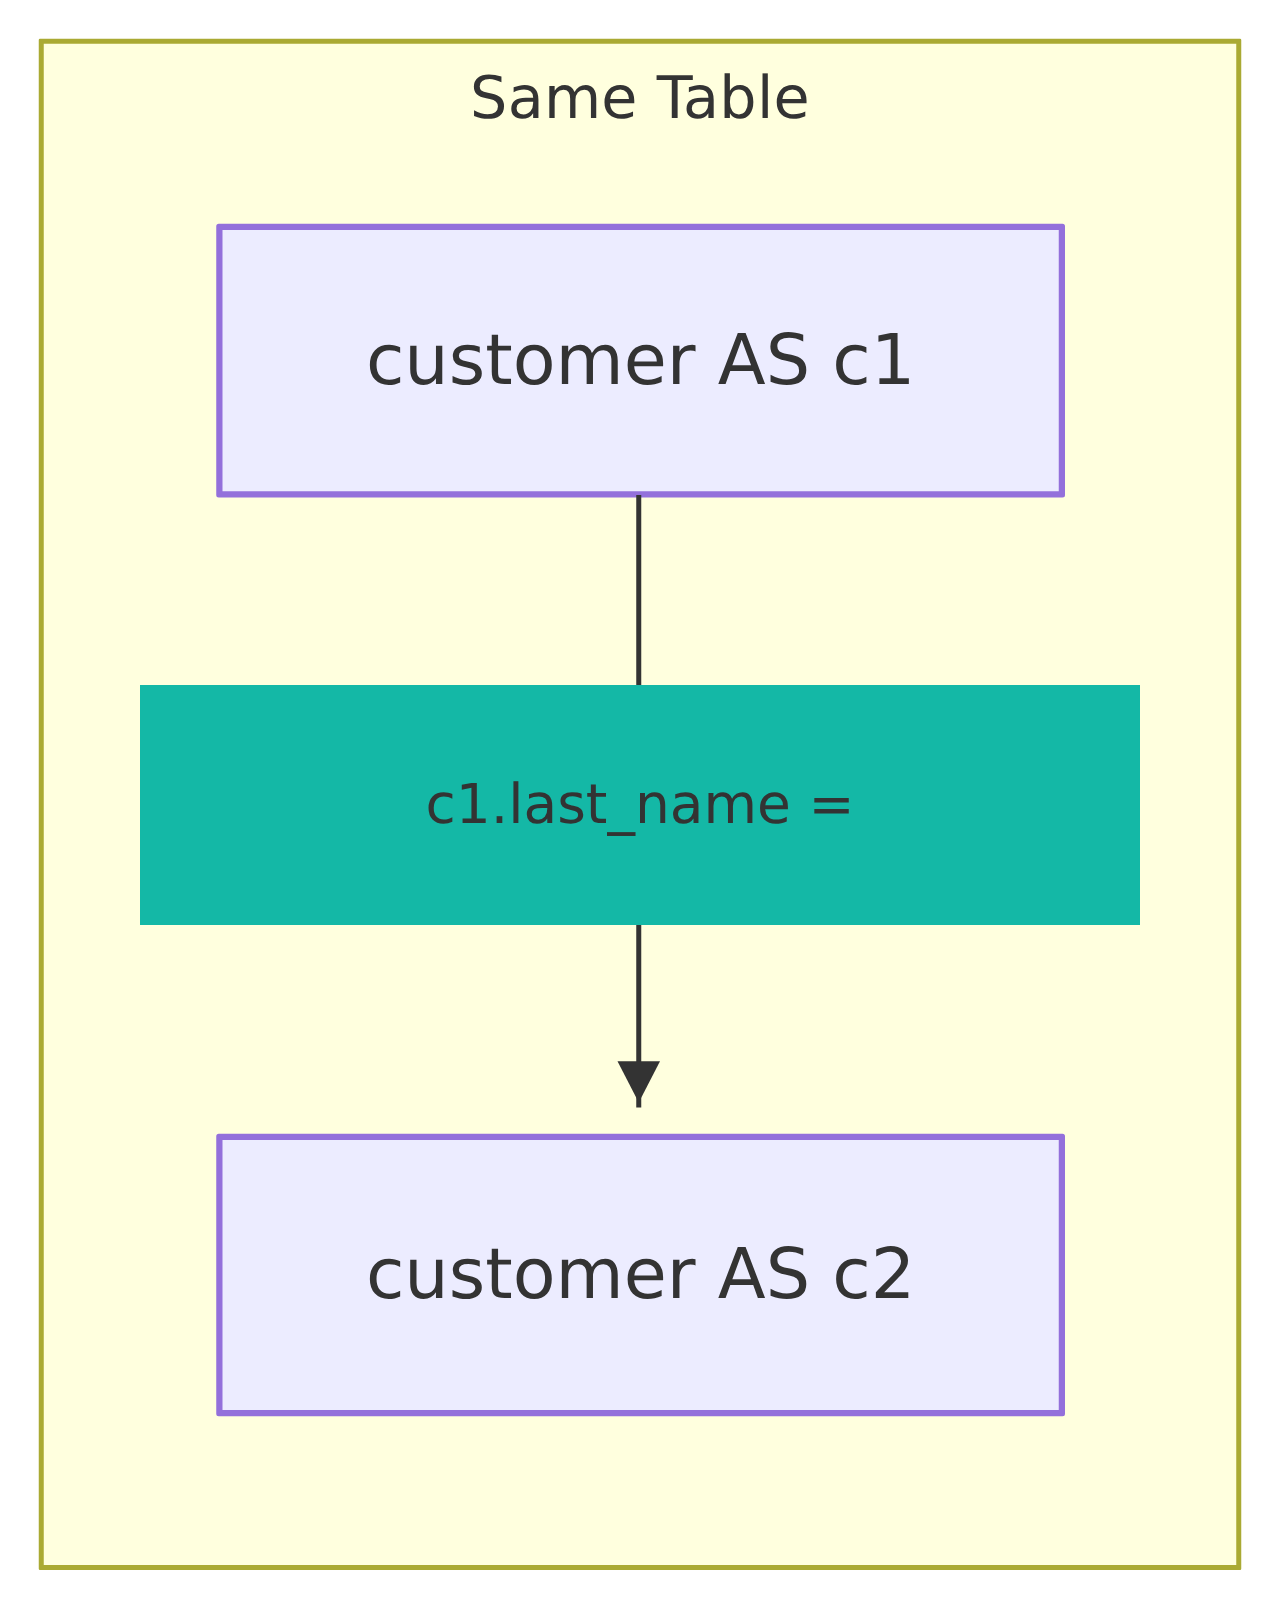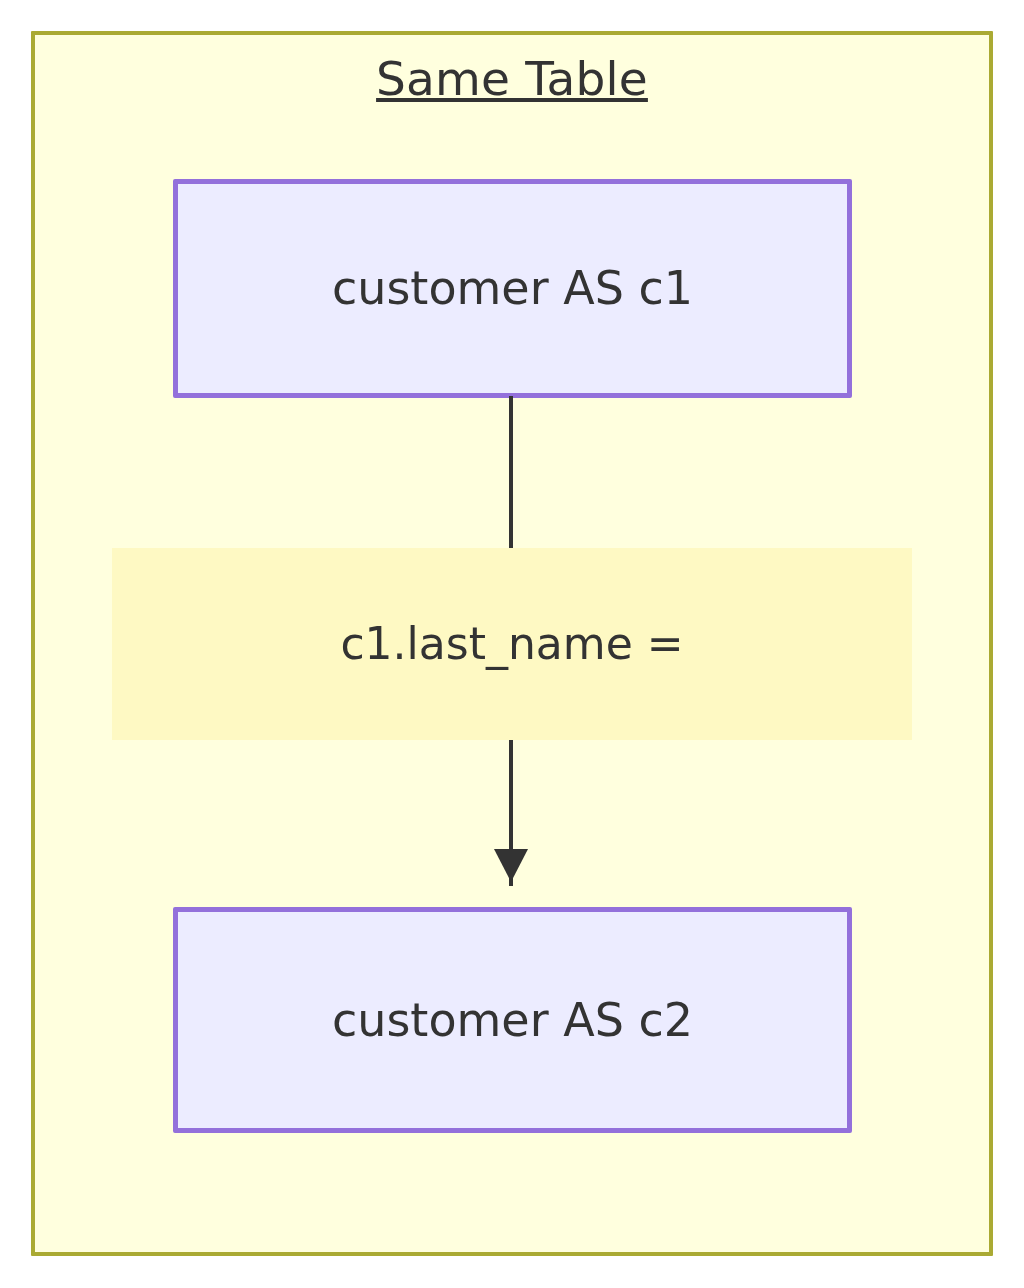--- a/index.html
+++ b/index.html
@@ -40,36 +40,35 @@
     position: absolute;
     left: 0;
     top: 20px;
     width: 100%;
     text-align: center;
     font-size: 47px;
     line-height: 1.0;
     color: #333333;
     letter-spacing: 0.2px;
     white-space: nowrap;
-    text-decoration: underline;
   }
 
   
   .node {
     position: absolute;
     box-sizing: border-box;
     background: #ececff;
     border: 5px solid #9370db;
     border-radius: 2px;
     display: flex;
     align-items: center;
     justify-content: center;
   }
   .node-label {
-    font-size: 46px;
+    font-size: 56px;
     line-height: 1.1;
     color: #333333;
     white-space: nowrap;
   }
 
   #node-c1 {
     left: 173px;
     top: 179px;
     width: 679px;
     height: 219px;
@@ -104,21 +103,21 @@
     border-top: 33px solid #333333;
   }
 
   
   .edge-label {
     position: absolute;
     left: 112px;
     top: 548px;
     width: 800px;
     height: 192px;
-    background: #fef9c3;
+    background: #14b8a6;
     display: flex;
     flex-direction: column;
     align-items: center;
     justify-content: center;
     text-align: left;
   }
   .edge-label-line {
     font-size: 44px;
     line-height: 1.28;
     color: #333333;

